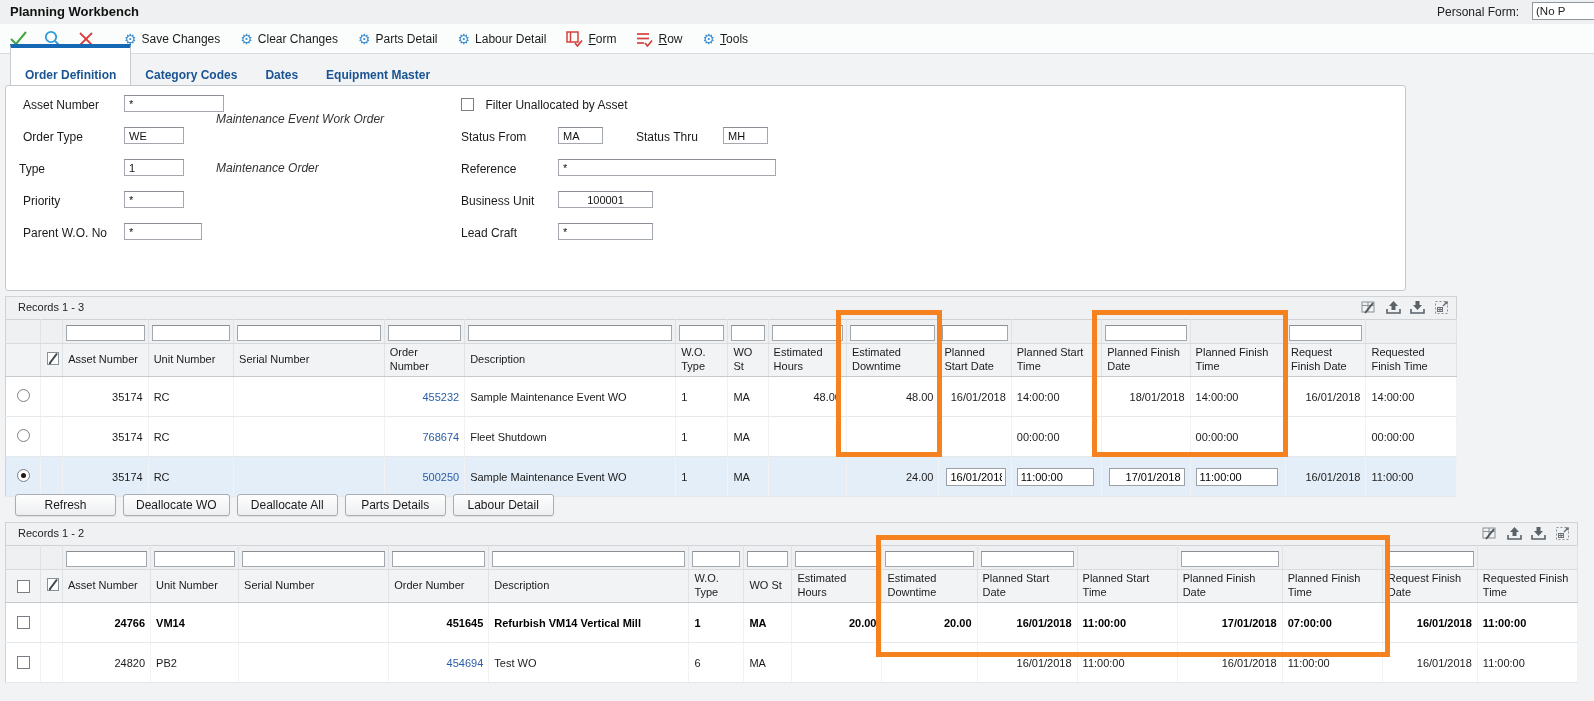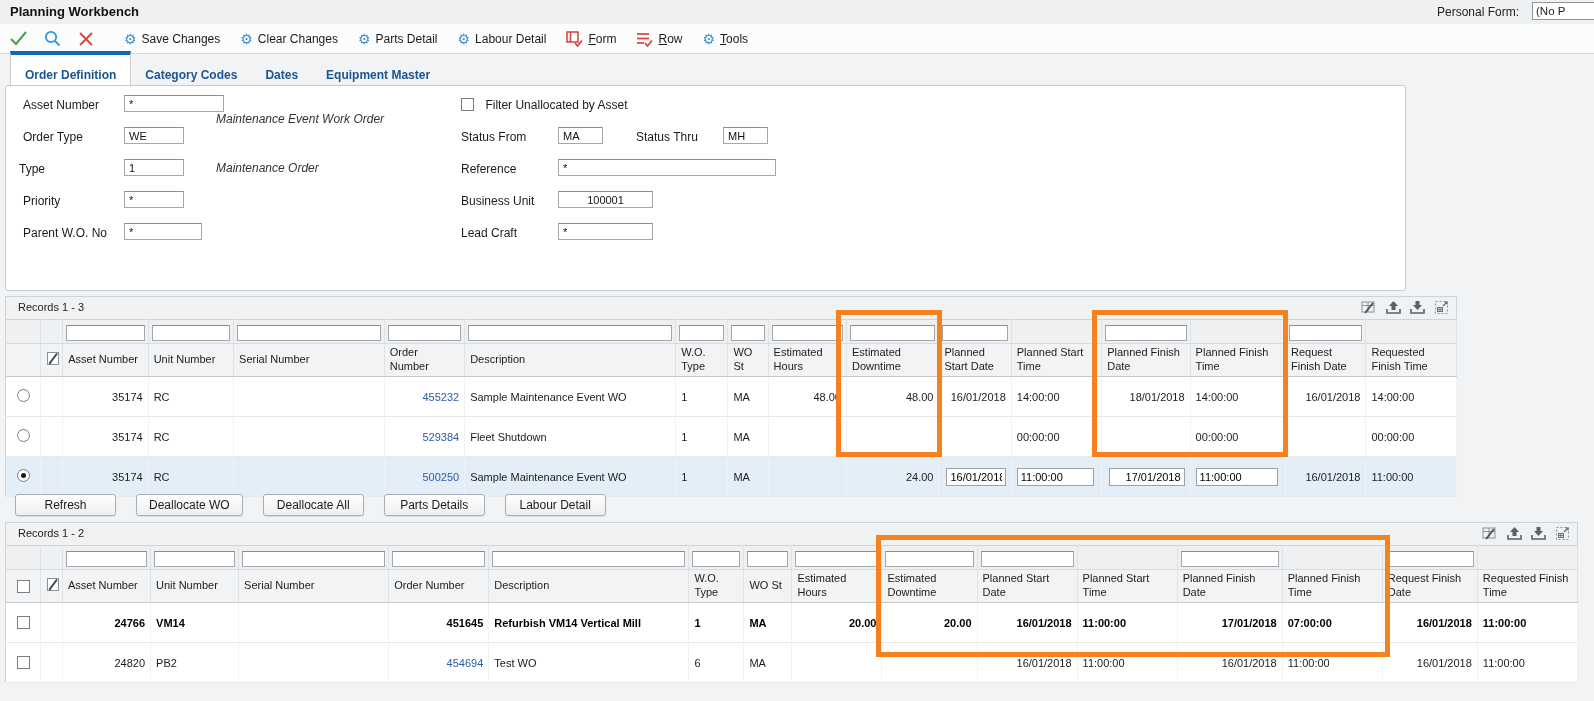--- a/index.html
+++ b/index.html
@@ -24,21 +24,21 @@
   .tbitem { display:inline-flex; align-items:center; margin-left:14px; margin-right:6px; cursor:pointer; }
   .gear { font-size:14px; color:#3E8ED0; margin-right:5px; line-height:1; }
   .tblabel { font-size:12px; color:#1b1b1b; }
   .ulf { display:inline-block; }
   .ulf::first-letter { text-decoration:underline; }
 
   
   .tabs { position:absolute; top:60px; left:10px; height:26px; display:flex; align-items:flex-end; }
   .tab { padding:5px 14px 4px 14px; font-size:12px; font-weight:bold; color:#1A5493; cursor:pointer; }
   .tab.active { background:#fff; border-top:4px solid #1568B3; border-left:1px solid #C9CCCF;
-                border-right:1px solid #C9CCCF; padding-top:13px; }
+                border-right:1px solid #C9CCCF; padding-top:20px; }
 
   
   .panel { position:absolute; top:85px; left:5px; width:1401px; height:206px; background:#fff;
            border:1px solid #C5C9CD; border-radius:3px; }
   .fl { position:absolute; font-size:12px; color:#1b1b1b; }
   .fd { position:absolute; font-size:12px; color:#333; font-style:italic; }
   .fi { position:absolute; height:17px; border:1px solid #A2A8AD; border-top-color:#898F95;
         background:#fff; font-size:11px; font-family:"Liberation Sans",sans-serif; color:#111;
         padding:1px 4px; }
   .cbx { display:inline-block; width:13px; height:13px; border:1px solid #777E85; background:#fff;
@@ -72,21 +72,21 @@
   .al { text-align:left; }
   a.glink { color:#2A5DA8; text-decoration:none; cursor:pointer; }
   input.celli { width:calc(100% - 2px); height:18px; border:1px solid #9BA1A7; font-size:11px;
                 font-family:"Liberation Sans",sans-serif; padding:0 3px; }
   .radio { display:inline-block; width:13px; height:13px; border:1px solid #777E85; border-radius:50%;
            background:#fff; position:relative; cursor:pointer; }
   .radio .dot { position:absolute; left:3px; top:3px; width:5px; height:5px; border-radius:50%;
                 background:#1b1b1b; }
 
   
-  .actionbtns { position:absolute; top:494px; left:15px; display:flex; gap:20px; }
+  .actionbtns { position:absolute; top:494px; left:15px; display:flex; gap:7px; }
   .btn { min-width:101px; height:22px; background:linear-gradient(#FEFEFE,#EDEFF1);
          border:1px solid #A9AEB4; border-radius:3px; font-size:12px; color:#1b1b1b;
          font-family:"Liberation Sans",sans-serif; padding:0 12px; cursor:pointer;
          box-shadow:0 1px 1px rgba(0,0,0,.08); }
 
   
   .hl { position:absolute; border:5px solid #F5811F; background:transparent; pointer-events:none; z-index:50; }
   #hl-a { left:836px; top:310px; width:106px; height:147px; }
   #hl-b { left:1092px; top:310px; width:196px; height:147px; }
   #hl-c { left:876px; top:535px; width:514px; height:122px; }
@@ -322,21 +322,21 @@
               <td class="dcell al"><span>14:00:00</span></td>
               <td class="dcell ar"><span>16/01/2018</span></td>
               <td class="dcell al"><span>14:00:00</span></td>
             </tr>
             <tr class="row">
               <td class="selc"><span class="radio"></span></td>
               <td class="penc"></td>
               <td class="dcell ar"><span>35174</span></td>
               <td class="dcell al"><span>RC</span></td>
               <td class="dcell al"></td>
-              <td class="dcell ar"><a class="glink">529384</a></td>
+              <td class="dcell ar"><a class="glink">768674</a></td>
               <td class="dcell al"><span>Fleet Shutdown</span></td>
               <td class="dcell al"><span>1</span></td>
               <td class="dcell al"><span>MA</span></td>
               <td class="dcell ar"></td>
               <td class="dcell ar"></td>
               <td class="dcell ar"></td>
               <td class="dcell al"><span>00:00:00</span></td>
               <td class="dcell ar"></td>
               <td class="dcell al"><span>00:00:00</span></td>
               <td class="dcell ar"></td>

